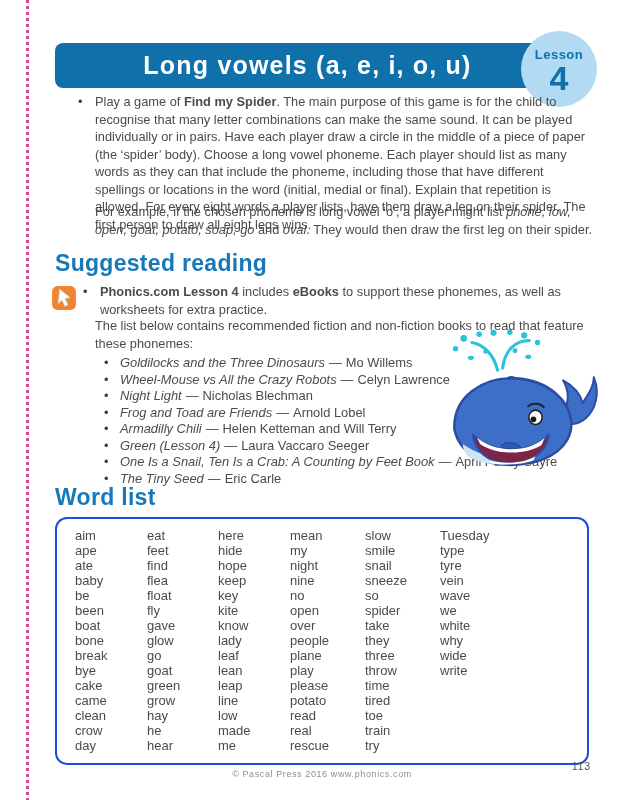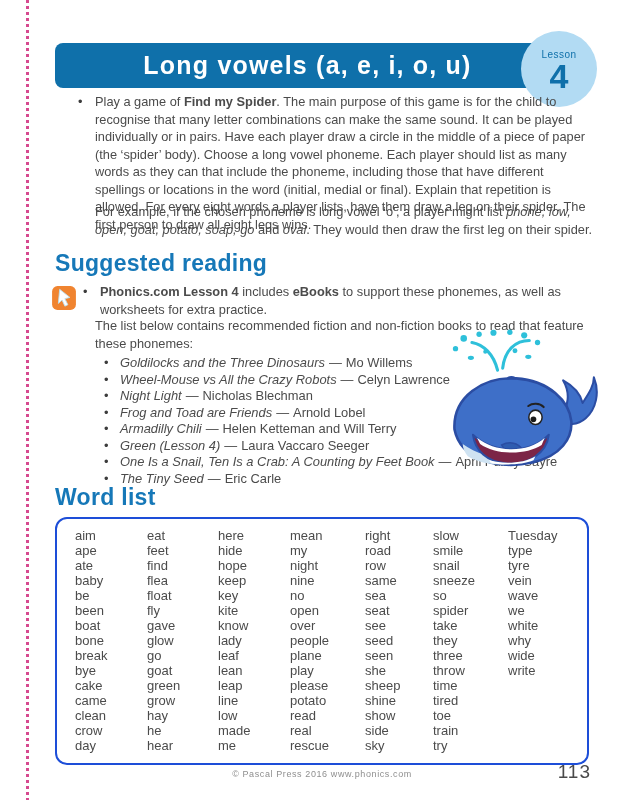--- a/index.html
+++ b/index.html
@@ -27,21 +27,21 @@
   }
   .header-title {
     color:#ffffff; font-size:25px; font-weight:700; letter-spacing:1.2px;
   }
   .lesson-badge {
     position:absolute; left:521px; top:31px; width:76px; height:76px;
     background:#b2dbf3; border-radius:50%;
     display:flex; flex-direction:column; align-items:center; justify-content:center;
     color:#0f70aa;
   }
-  .lesson-label { font-size:10px; font-weight:400; letter-spacing:0.5px; margin-top:2px; }
+  .lesson-label { font-size:13px; font-weight:700; letter-spacing:0.5px; margin-top:2px; }
   .lesson-number { font-size:34px; font-weight:700; line-height:32px; }
 
   
   .bullet-item { list-style:none; position:relative; padding-left:17px;
     font-size:12.8px; line-height:17.5px; }
   .bullet-item::before { content:"\2022"; position:absolute; left:0; top:0; color:#3c3c3c; }
   ul.clean { margin:0; padding:0; }
 
   .intro { position:absolute; left:78px; top:93px; width:508px; }
   .example { position:absolute; left:95px; top:203px; width:498px;
@@ -83,21 +83,21 @@
   .word-col.c7{flex:1 1 auto}
   .word { font-size:13px; line-height:15px; }
 
   
   .copyright {
     position:absolute; left:55px; top:769px; width:534px;
     text-align:center; font-size:9px; color:#8f8f8f; letter-spacing:0.6px;
   }
   .page-number {
     position:absolute; right:28px; top:761px;
-    font-size:19px; color:#4a4a4a; letter-spacing:1px;
+    font-size:10px; color:#4a4a4a; letter-spacing:1px;
   }
 </style>
 </head>
 <body>
 
 <div class="page">
 
   <div class="dotted-line"></div>
 
   <div class="header-bar">
@@ -247,37 +247,20 @@
         <div class="word">over</div>
         <div class="word">people</div>
         <div class="word">plane</div>
         <div class="word">play</div>
         <div class="word">please</div>
         <div class="word">potato</div>
         <div class="word">read</div>
         <div class="word">real</div>
         <div class="word">rescue</div>
     </div>
-    <div class="word-col c5">
-      <div class="word">right</div>
-        <div class="word">road</div>
-        <div class="word">row</div>
-        <div class="word">same</div>
-        <div class="word">sea</div>
-        <div class="word">seat</div>
-        <div class="word">see</div>
-        <div class="word">seed</div>
-        <div class="word">seen</div>
-        <div class="word">she</div>
-        <div class="word">sheep</div>
-        <div class="word">shine</div>
-        <div class="word">show</div>
-        <div class="word">side</div>
-        <div class="word">sky</div>
-    </div>
     <div class="word-col c6">
       <div class="word">slow</div>
         <div class="word">smile</div>
         <div class="word">snail</div>
         <div class="word">sneeze</div>
         <div class="word">so</div>
         <div class="word">spider</div>
         <div class="word">take</div>
         <div class="word">they</div>
         <div class="word">three</div>

